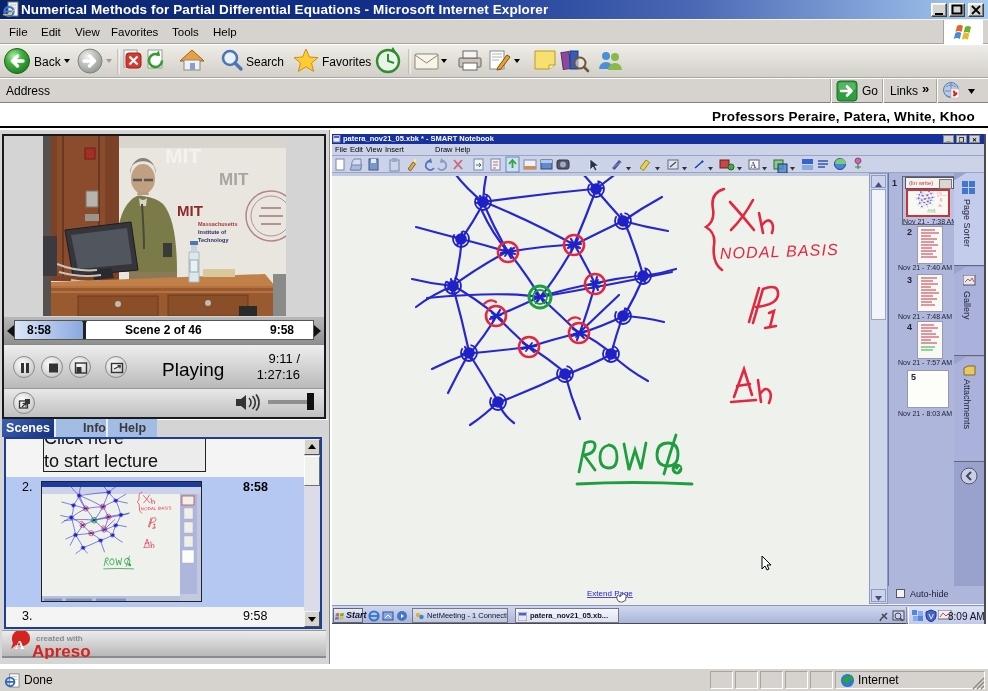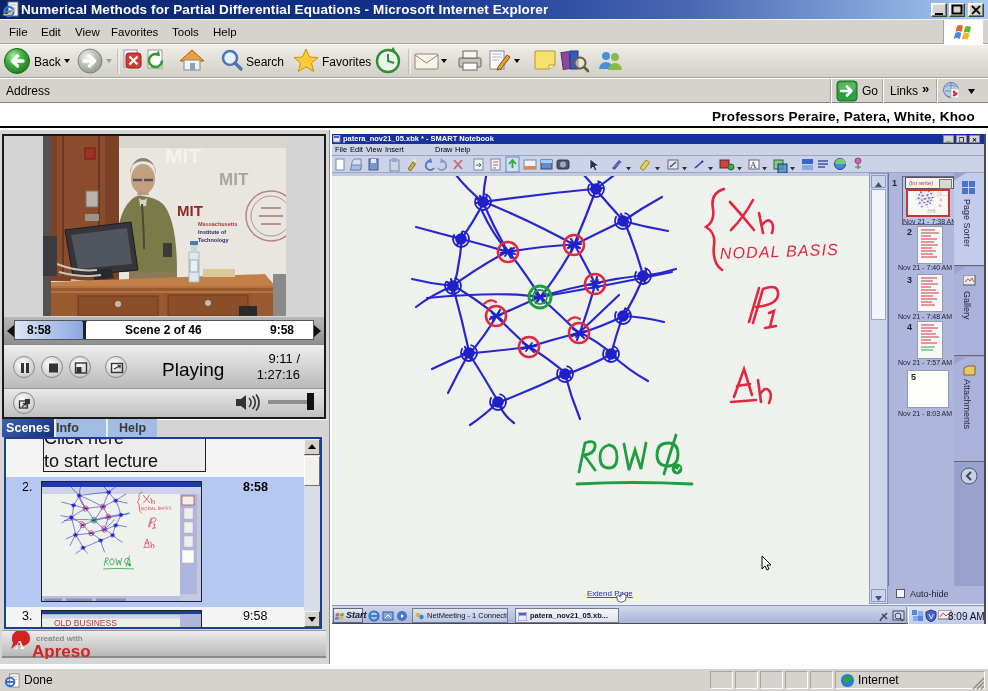--- a/index.html
+++ b/index.html
@@ -447,21 +447,21 @@
           <path d="M7 5 L12 1 V16 L7 12 Z" fill="#333"></path>
           <path d="M15 4 a6 6 0 0 1 0 9 M18.5 2 a9 9 0 0 1 0 13 M22 0.5 a12 12 0 0 1 0 16" stroke="#333" stroke-width="1.6" fill="none"></path>
         </svg>
         <div class="abs" style="left:264px;top:11px;width:46px;height:4px;background:#8f8f8f;"></div>
         <div class="abs" style="left:303px;top:4px;width:7px;height:17px;background:#111;"></div>
       </div>
     </div>
     <div id="tabs" class="abs">
       <div class="abs" style="left:0;top:0;width:155px;height:18px;background:#a2bce4;"></div>
       <div class="abs" style="left:0;top:0;width:52px;height:18px;background:linear-gradient(135deg,#3c62b0,#16307c);color:#fff;font-size:12.5px;font-weight:bold;text-align:center;line-height:18px;">Scenes</div>
-      <div class="abs" style="left:54px;top:0;width:50px;height:30px;color:#3a3a3a;font-size:12.5px;font-weight:bold;text-align:left;line-height:18px;">Info</div>
+      <div class="abs" style="left:54px;top:0;width:50px;height:30px;color:#3a3a3a;font-size:12.5px;font-weight:bold;text-align:right;line-height:18px;">Info</div>
       <div class="abs" style="left:52px;top:0;width:2px;height:18px;background:#e8eef8;"></div>
       <div class="abs" style="left:104px;top:0;width:2px;height:18px;background:#e8eef8;"></div>
       <div class="abs" style="left:106px;top:0;width:49px;height:18px;color:#3a3a3a;font-size:12.5px;font-weight:bold;text-align:center;line-height:18px;">Help</div>
       <div class="abs" style="left:155px;top:0;width:171px;height:18px;background:#d4d4d4;border-top:1px solid #fff;"></div>
     </div>
     <div id="scenes" class="abs">
       <div class="abs" style="left:37px;top:-15px;width:163px;height:48px;border:1px solid #222;background:#ececec;font-size:18px;color:#111;line-height:23px;padding-top:2px;">Click here<br>to start lecture</div>
       <div class="abs" style="left:0;top:38px;width:298px;height:130px;background:#b5c8f2;">
         <span class="abs" style="left:16px;top:3px;font-size:12.5px;">2.</span>
         <span class="abs" style="left:237px;top:3px;font-size:12.5px;font-weight:bold;">8:58</span>
@@ -482,29 +482,20 @@
             <rect x="138" y="112" width="23" height="9" fill="#c2cae2"></rect>
             <g transform="translate(-2,6) scale(0.26)">
                 <use href="#inkart"></use>
               </g>
           </svg>
         </div>
       </div>
       <div class="abs" style="left:0;top:168px;width:298px;height:22px;background:#f4f4f4;">
         <span class="abs" style="left:16px;top:2px;font-size:12.5px;">3.</span>
         <span class="abs" style="left:237px;top:2px;font-size:12.5px;">9:58</span>
-        <div class="mthumb" style="left:35px;top:3px;width:161px;height:19px;">
-          <svg width="161" height="19" viewBox="0 0 161 19">
-            <rect width="161" height="19" fill="#eceee8"></rect>
-            <rect x="0" y="0" width="161" height="3.5" fill="#1c3ca0"></rect>
-            <rect x="0" y="3.5" width="161" height="4" fill="#ccd3e8"></rect>
-            <rect x="138" y="3.5" width="23" height="15" fill="#aeb6dc"></rect>
-            <text x="12" y="15" font-size="8.5" fill="#c03050" font-family="Liberation Sans">OLD  BUSINESS</text>
-          </svg>
-        </div>
       </div>
       <div id="sscroll">
         <div class="sbtn" style="top:0;"><svg width="14" height="14">
               <path d="M7 4 L11 9 L3 9 Z" fill="#000"></path>
             </svg></div>
         <div class="abs" style="left:0;top:17px;width:16px;height:30px;background:#f0f0ec;border:1px solid;border-color:#fff #707070 #707070 #fff;"></div>
         <div class="sbtn" style="bottom:0;"><svg width="14" height="14">
               <path d="M7 10 L11 5 L3 5 Z" fill="#000"></path>
             </svg></div>
       </div>

